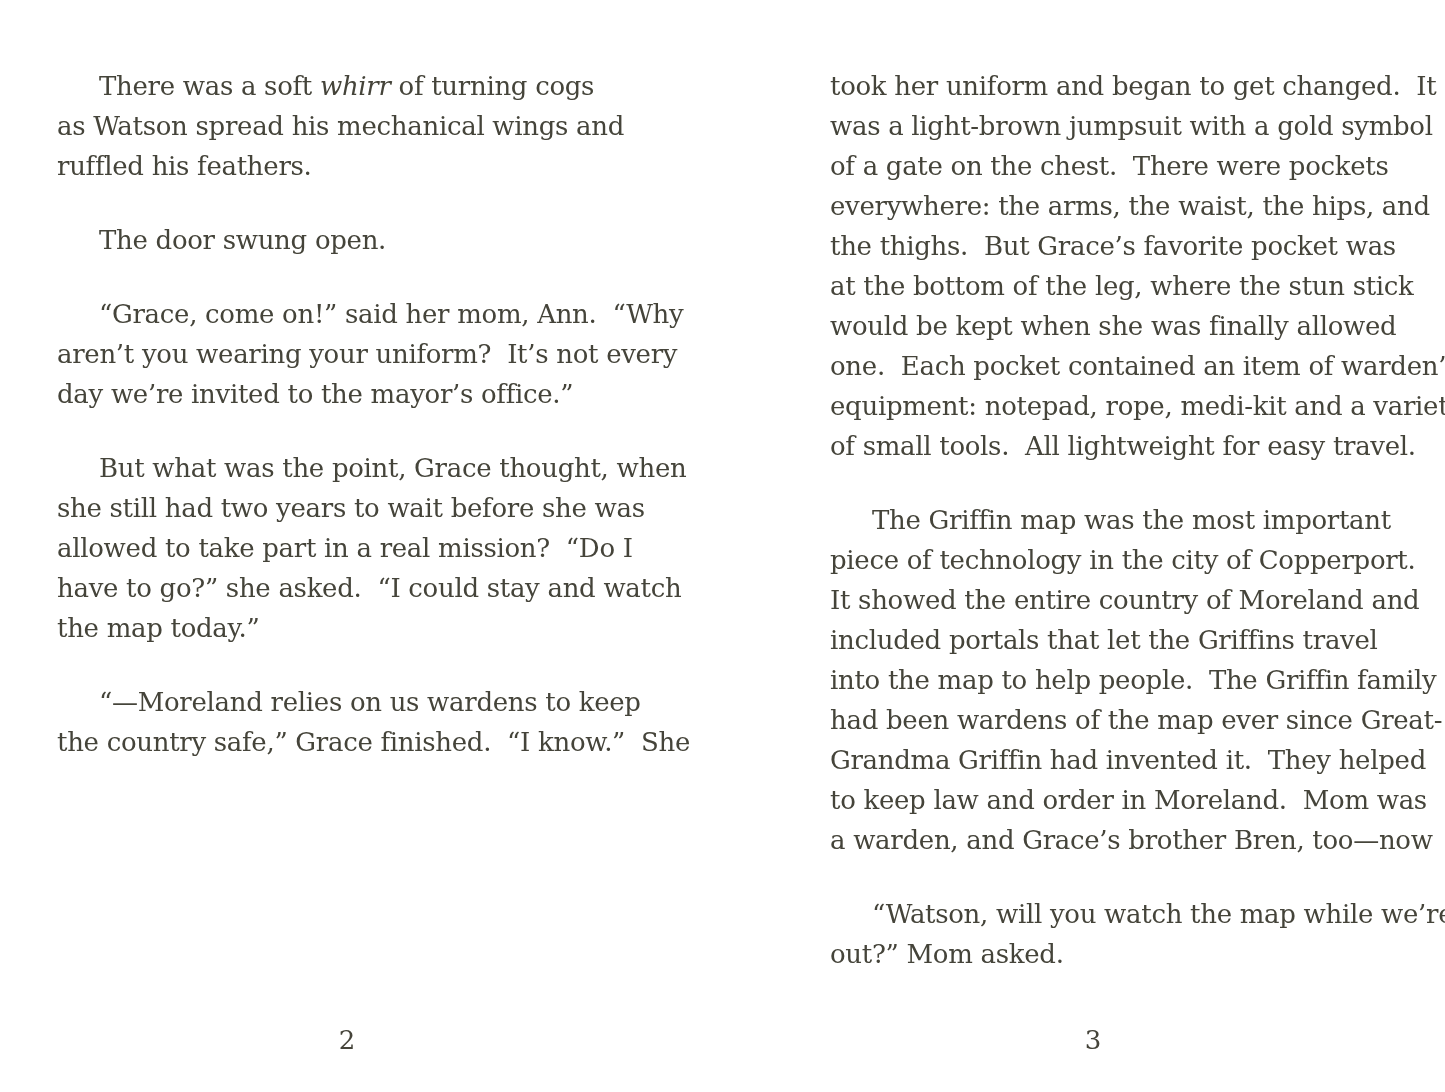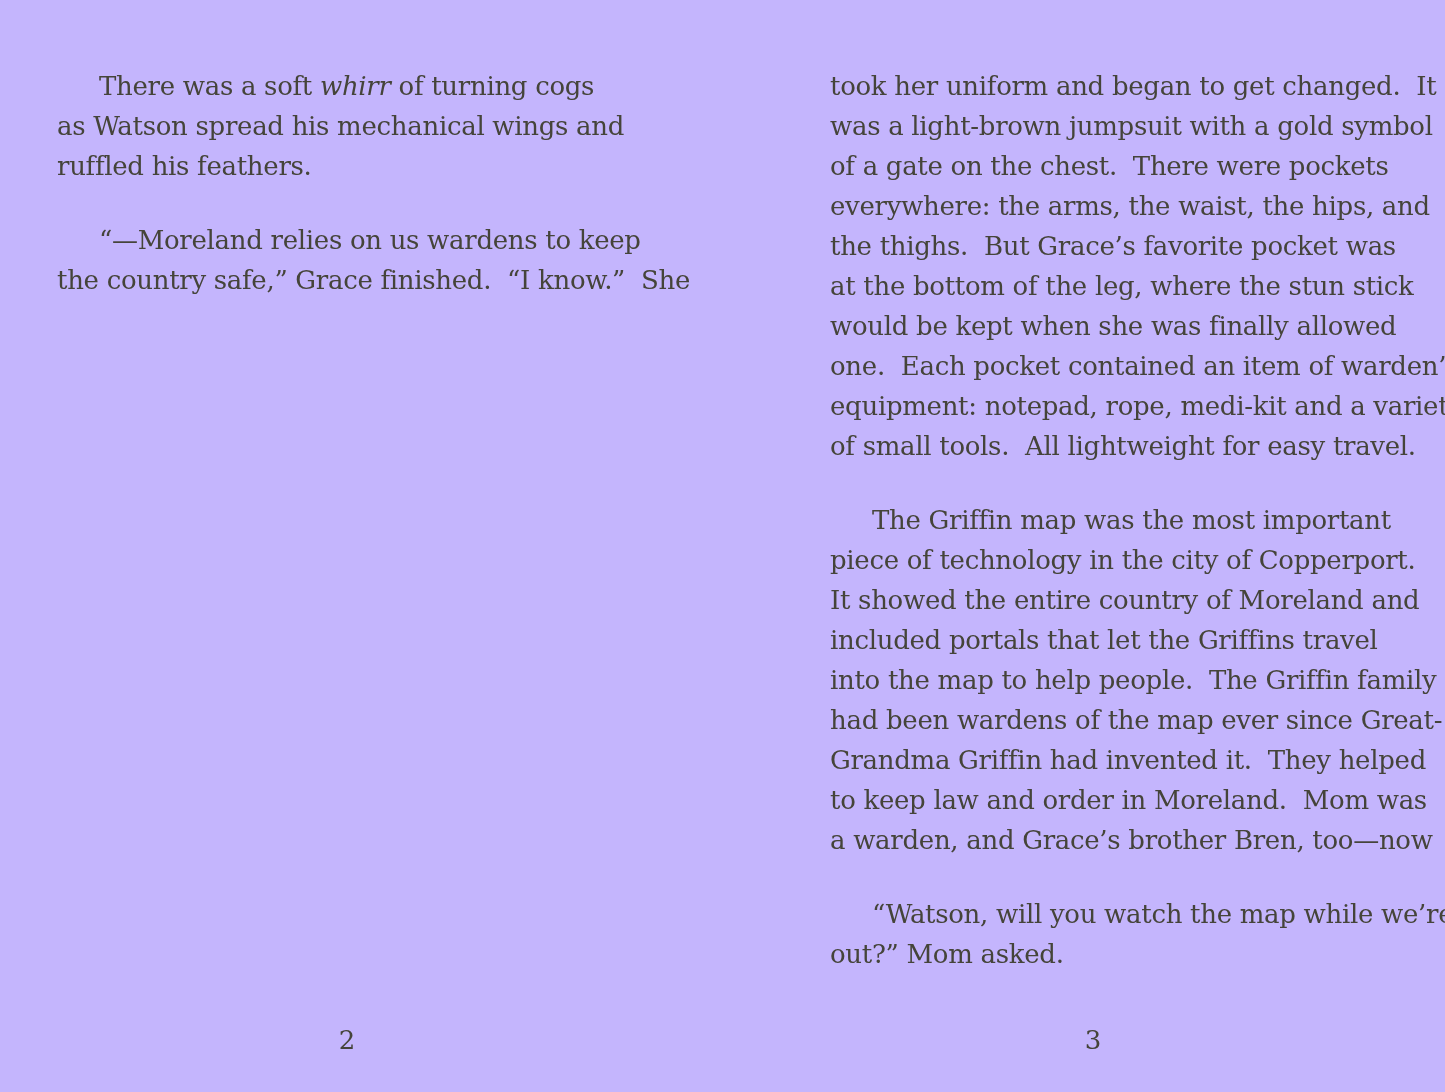--- a/index.html
+++ b/index.html
@@ -8,21 +8,21 @@
     width: 1445px;
     height: 1092px;
     overflow: hidden;
     background: #faf3d4;
     font-family: "DejaVu Serif", "Liberation Serif", serif;
   }
   .book-spread {
     position: relative;
     width: 1445px;
     height: 1092px;
-    background: #c4b5fd;
+    background: #ffffff;
   }
   .text-column {
     position: absolute;
     top: 66px;
     width: 625px;
     color: #45443a;
   }
   .column-left  { left: 57px; }
   .column-right { left: 830px; }
   .para {
@@ -49,20 +49,29 @@
 </style>
 </head>
 <body>
 
 <div class="book-spread">
 
   <div class="text-column column-left">
     <p class="para indent"><span>There was a soft </span><em>whirr</em><span> of turning cogs
 as Watson spread his mechanical wings and
 ruffled his feathers.</span></p>
+    <p class="para indent">The door swung open.</p>
+    <p class="para indent">“Grace, come on!” said her mom, Ann.  “Why
+aren’t you wearing your uniform?  It’s not every
+day we’re invited to the mayor’s office.”</p>
+    <p class="para indent">But what was the point, Grace thought, when
+she still had two years to wait before she was
+allowed to take part in a real mission?  “Do I
+have to go?” she asked.  “I could stay and watch
+the map today.”</p>
     <p class="para indent">“—Moreland relies on us wardens to keep
 the country safe,” Grace finished.  “I know.”  She</p>
   </div>
 
   <div class="text-column column-right">
     <p class="para">took her uniform and began to get changed.  It
 was a light-brown jumpsuit with a gold symbol
 of a gate on the chest.  There were pockets
 everywhere: the arms, the waist, the hips, and
 the thighs.  But Grace’s favorite pocket was

